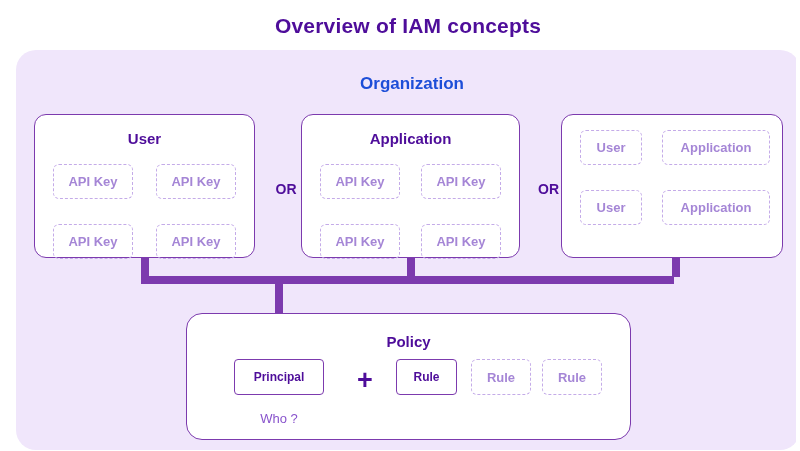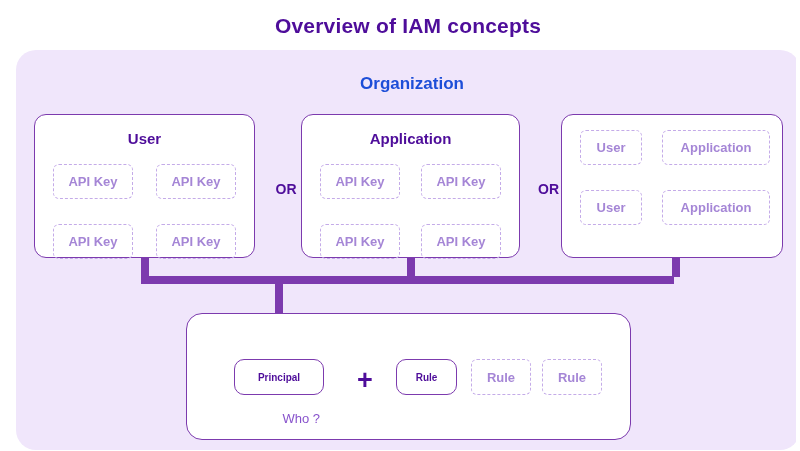--- a/index.html
+++ b/index.html
@@ -41,34 +41,34 @@
   .conn-v-application { left:399px; top:249px; width:2px; height:20px; }
   .conn-v-group       { left:664px; top:249px; width:2px; height:20px; }
   .conn-bus           { left:133px; top:268px; width:533px; height:2px; }
   .conn-v-policy      { left:267px; top:268px; width:2px;  height:84px; }
 
   .policy-box { position:absolute; left:178px; top:305px; width:445px; height:127px;
     background:#ffffff; border:1.5px solid #7C3AAE; border-radius:16px; }
   .policy-title { text-align:center; font-size:15px; font-weight:bold; color:#4E0D9A;
     margin-top:11px; }
 
-  .pchip { position:absolute; top:45px; height:36px; border-radius:10px;
+  .pchip { position:absolute; top:45px; height:36px; border-radius:4px;
     display:flex; align-items:center; justify-content:center;
-    font-weight:bold; font-size:10px; }
+    font-weight:bold; font-size:12px; }
   .pchip-solid { border:1.5px solid #7C3AAE; color:#4E0D9A; background:#ffffff; }
   .pchip-dashed { border:1.5px dashed #C4ABE8; color:#A586D6; border-radius:6px; font-size:13px; }
   .chip-principal { left:47px;  width:90px; }
   .chip-rule      { left:209px; width:61px; }
   .chip-rule-d1   { left:284px; width:60px; }
   .chip-rule-d2   { left:355px; width:60px; }
 
   .plus-sign { position:absolute; left:158px; top:44px; width:40px; text-align:center;
     font-size:27px; font-weight:bold; color:#4E0D9A; line-height:36px; }
 
-  .caption { position:absolute; top:93px; text-align:right; font-size:13px; color:#8853CC; }
+  .caption { position:absolute; top:93px; text-align:center; font-size:13px; color:#8853CC; }
   .caption-who { left:47px; width:90px; }
   .caption-permissions { left:207px; width:210px; }
 </style>
 </head>
 <body>
 
 <div class="stage">
 
   <div class="page-title">Overview of IAM concepts</div>
 
@@ -114,20 +114,21 @@
     </div>
   </div>
 
   <div class="conn conn-v-user"></div>
   <div class="conn conn-v-application"></div>
   <div class="conn conn-v-group"></div>
   <div class="conn conn-bus"></div>
   <div class="conn conn-v-policy"></div>
 
   <div class="policy-box">
+    <div class="policy-title">Policy</div>
     <div class="pchip pchip-solid chip-principal">Principal</div>
     <div class="plus-sign">+</div>
     <div class="pchip pchip-solid chip-rule">Rule</div>
     <div class="pchip pchip-dashed chip-rule-d1">Rule</div>
     <div class="pchip pchip-dashed chip-rule-d2">Rule</div>
     <div class="caption caption-who">Who ?</div>
   </div>
 
 </div>
 

